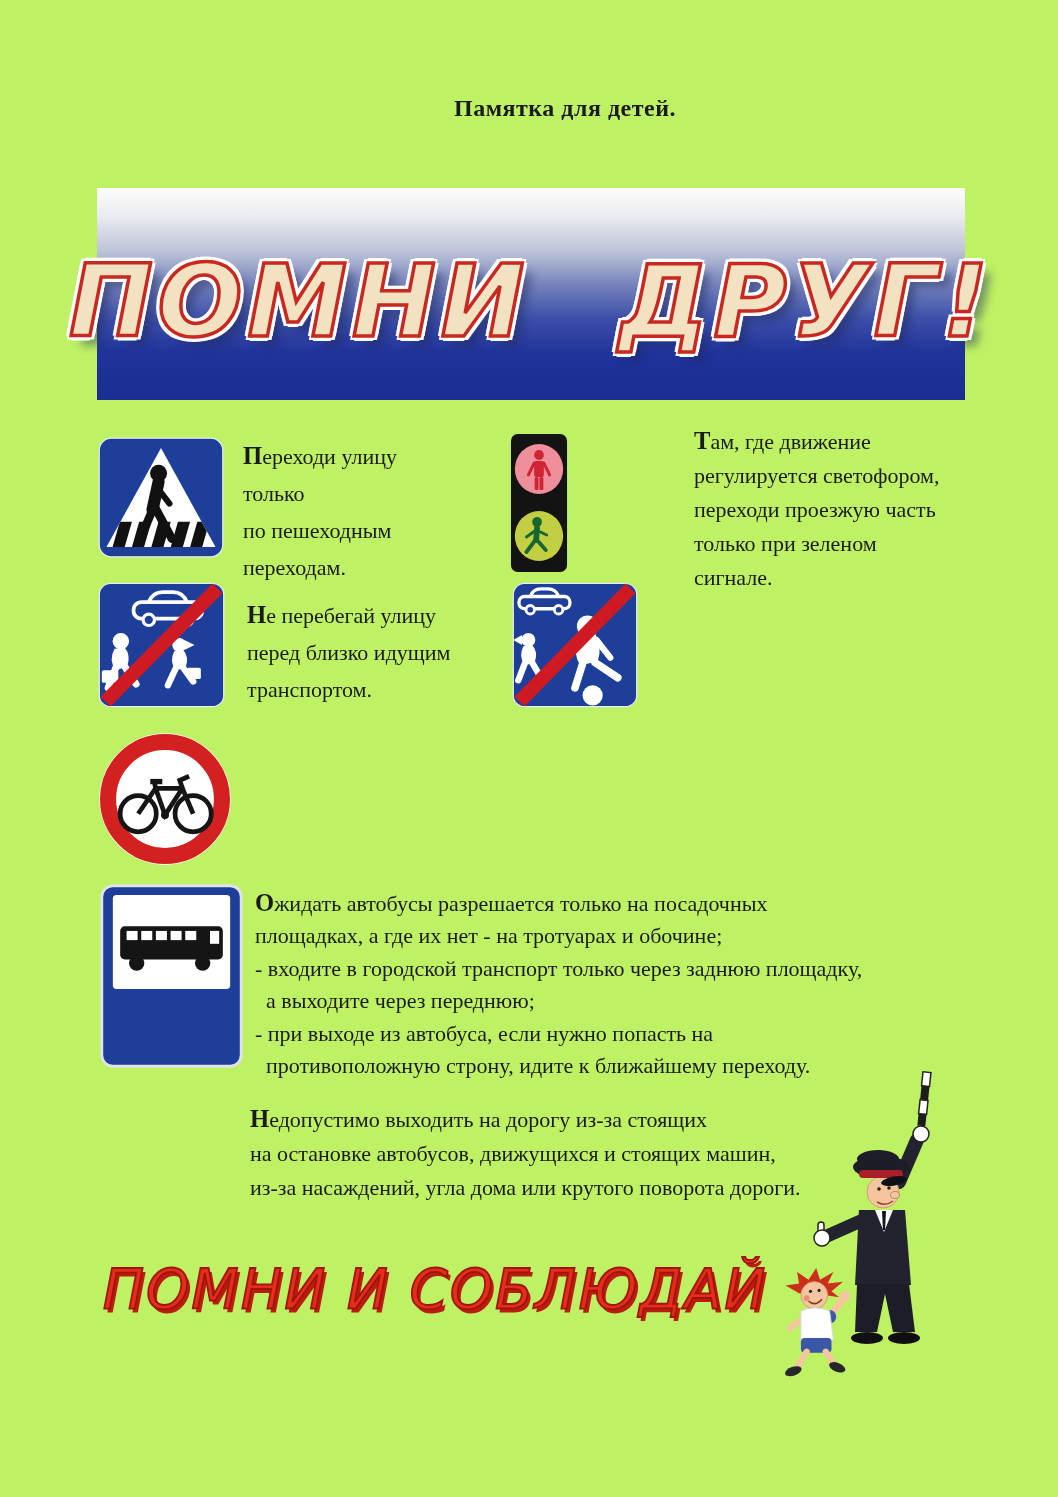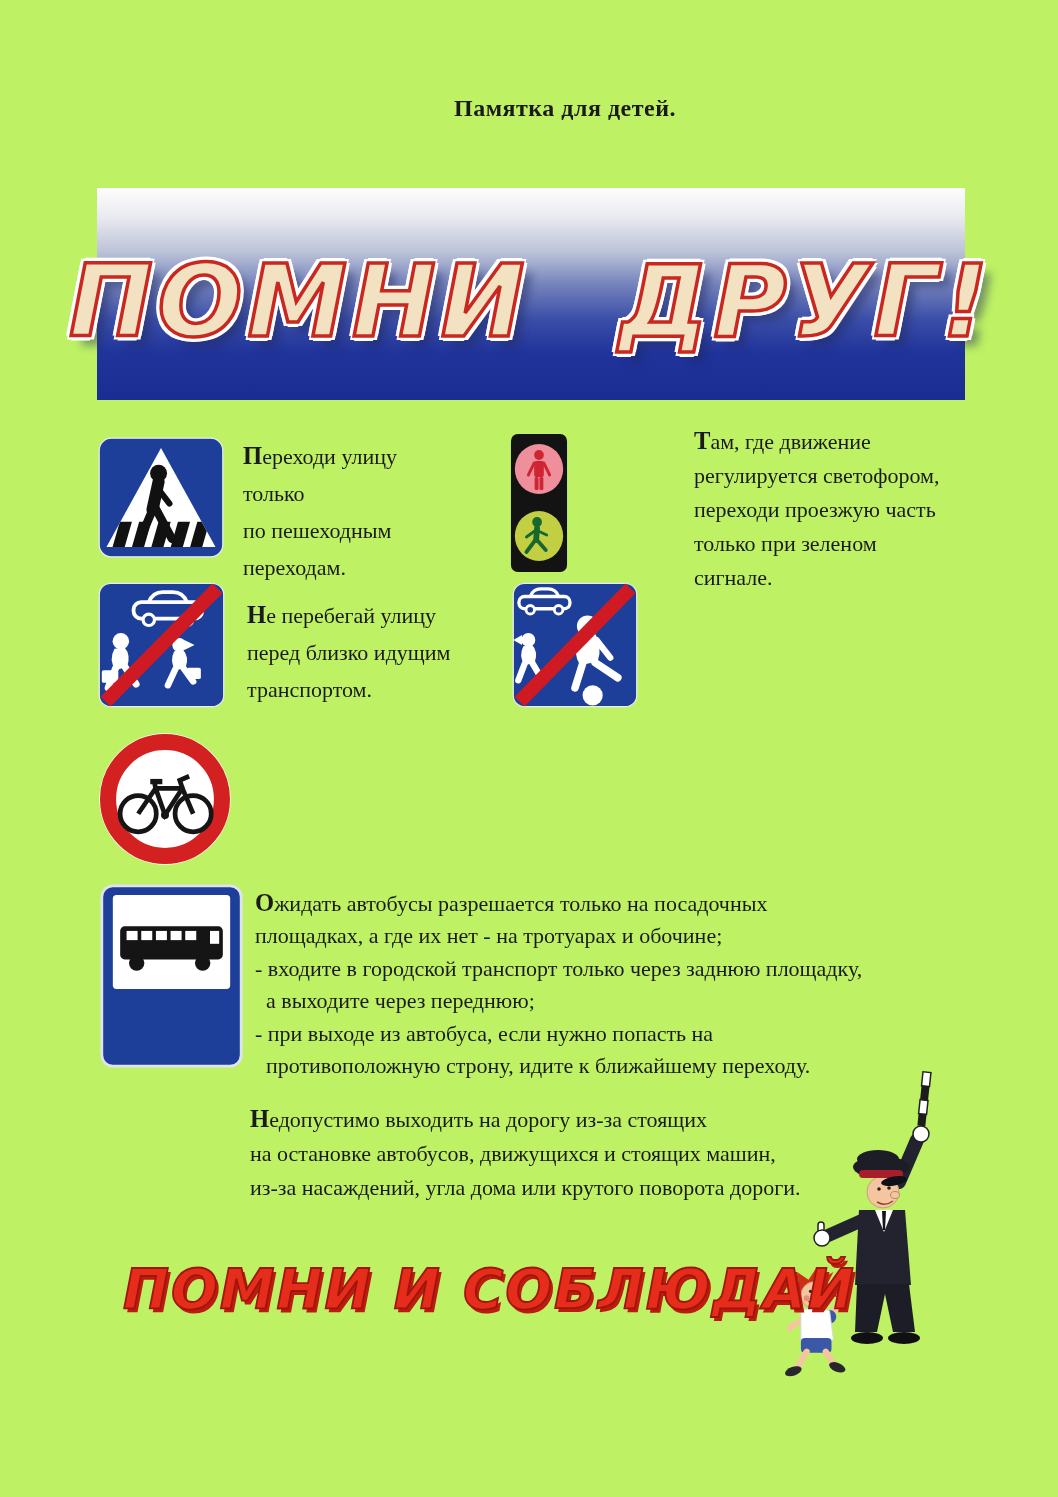--- a/index.html
+++ b/index.html
@@ -14,22 +14,22 @@
   .banner-text{font-family:"DejaVu Sans",sans-serif;font-weight:bold;font-style:italic;
           font-size:100px;letter-spacing:5px;word-spacing:50px;white-space:nowrap;
           color:#f3e2c2;-webkit-text-stroke:3.5px #c8281f;padding-top:14px;
           text-shadow:5px 0 0 #fff,-5px 0 0 #fff,0 5px 0 #fff,0 -5px 0 #fff,
                       4px 4px 0 #fff,-4px -4px 0 #fff,4px -4px 0 #fff,-4px 4px 0 #fff,
                       10px 10px 9px rgba(30,40,90,.45);}
   .sign{position:absolute;}
   .sign svg{display:block;width:100%;height:100%;}
   .rule-text{position:absolute;white-space:pre-wrap;font-size:22px;line-height:37px;}
   .lead{font-weight:bold;font-size:1.12em;}
-  .slogan{position:absolute;left:95px;top:1258px;width:680px;text-align:right;
-          font-family:"DejaVu Sans",sans-serif;font-weight:bold;font-style:italic;margin-left:28px;}
+  .slogan{position:absolute;left:95px;top:1258px;width:680px;text-align:center;
+          font-family:"DejaVu Sans",sans-serif;font-weight:normal;font-style:italic;}
   .slogan-line{font-size:55px;line-height:62px;white-space:nowrap;color:#e62c1a;
           -webkit-text-stroke:1.8px #9e150b;text-shadow:3px 4px 0 #bb1b10;}
   .slogan-line.l1{letter-spacing:2px;}
   .slogan-line.l2{letter-spacing:-1px;}
   .art{position:absolute;}
   .art svg{display:block;width:100%;height:100%;}
 </style>
 </head>
 <body>
 

